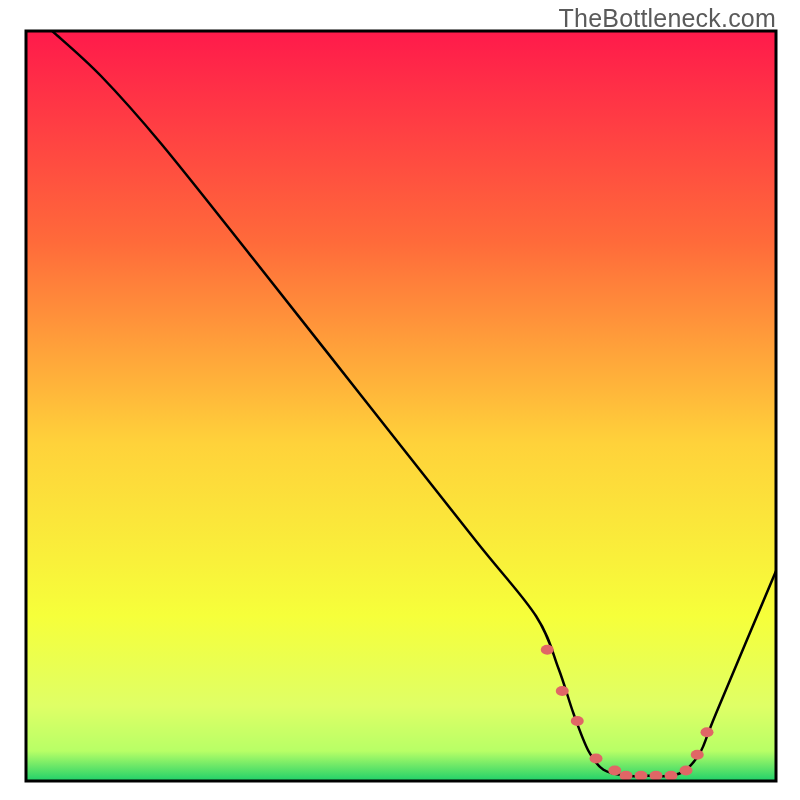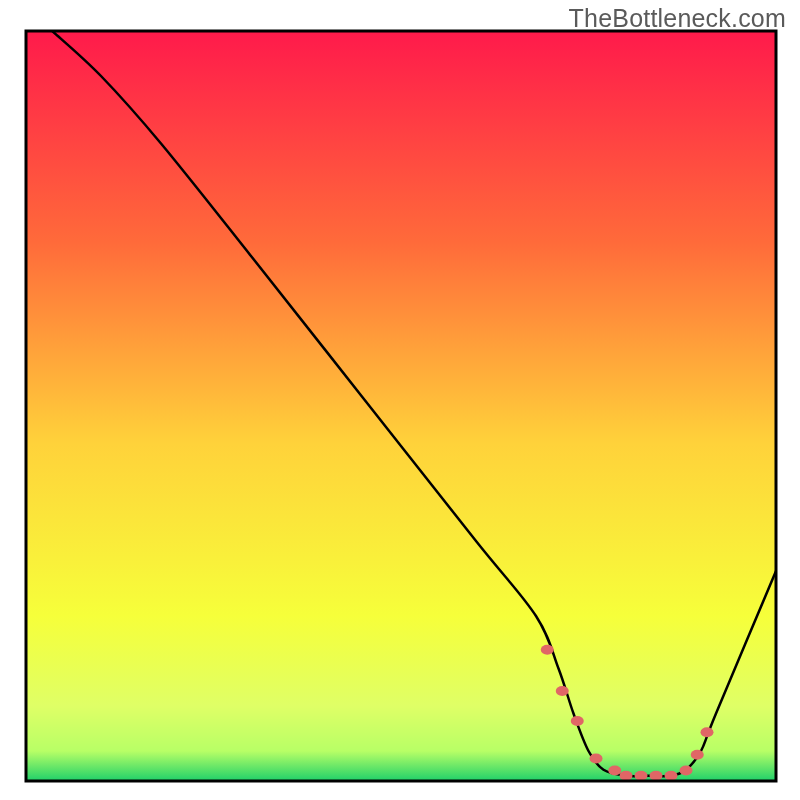--- a/index.html
+++ b/index.html
@@ -12,21 +12,21 @@
     overflow: hidden;
   }
   .stage {
     position: relative;
     width: 800px;
     height: 800px;
   }
   .watermark {
     position: absolute;
     top: 4px;
-    right: 14px;
+    right: 24px;
     font-size: 25px;
     font-weight: 400;
     color: #5a5a5a;
     letter-spacing: 0.2px;
     z-index: 10;
   }
   svg {
     position: absolute;
     top: 0;
     left: 0;

